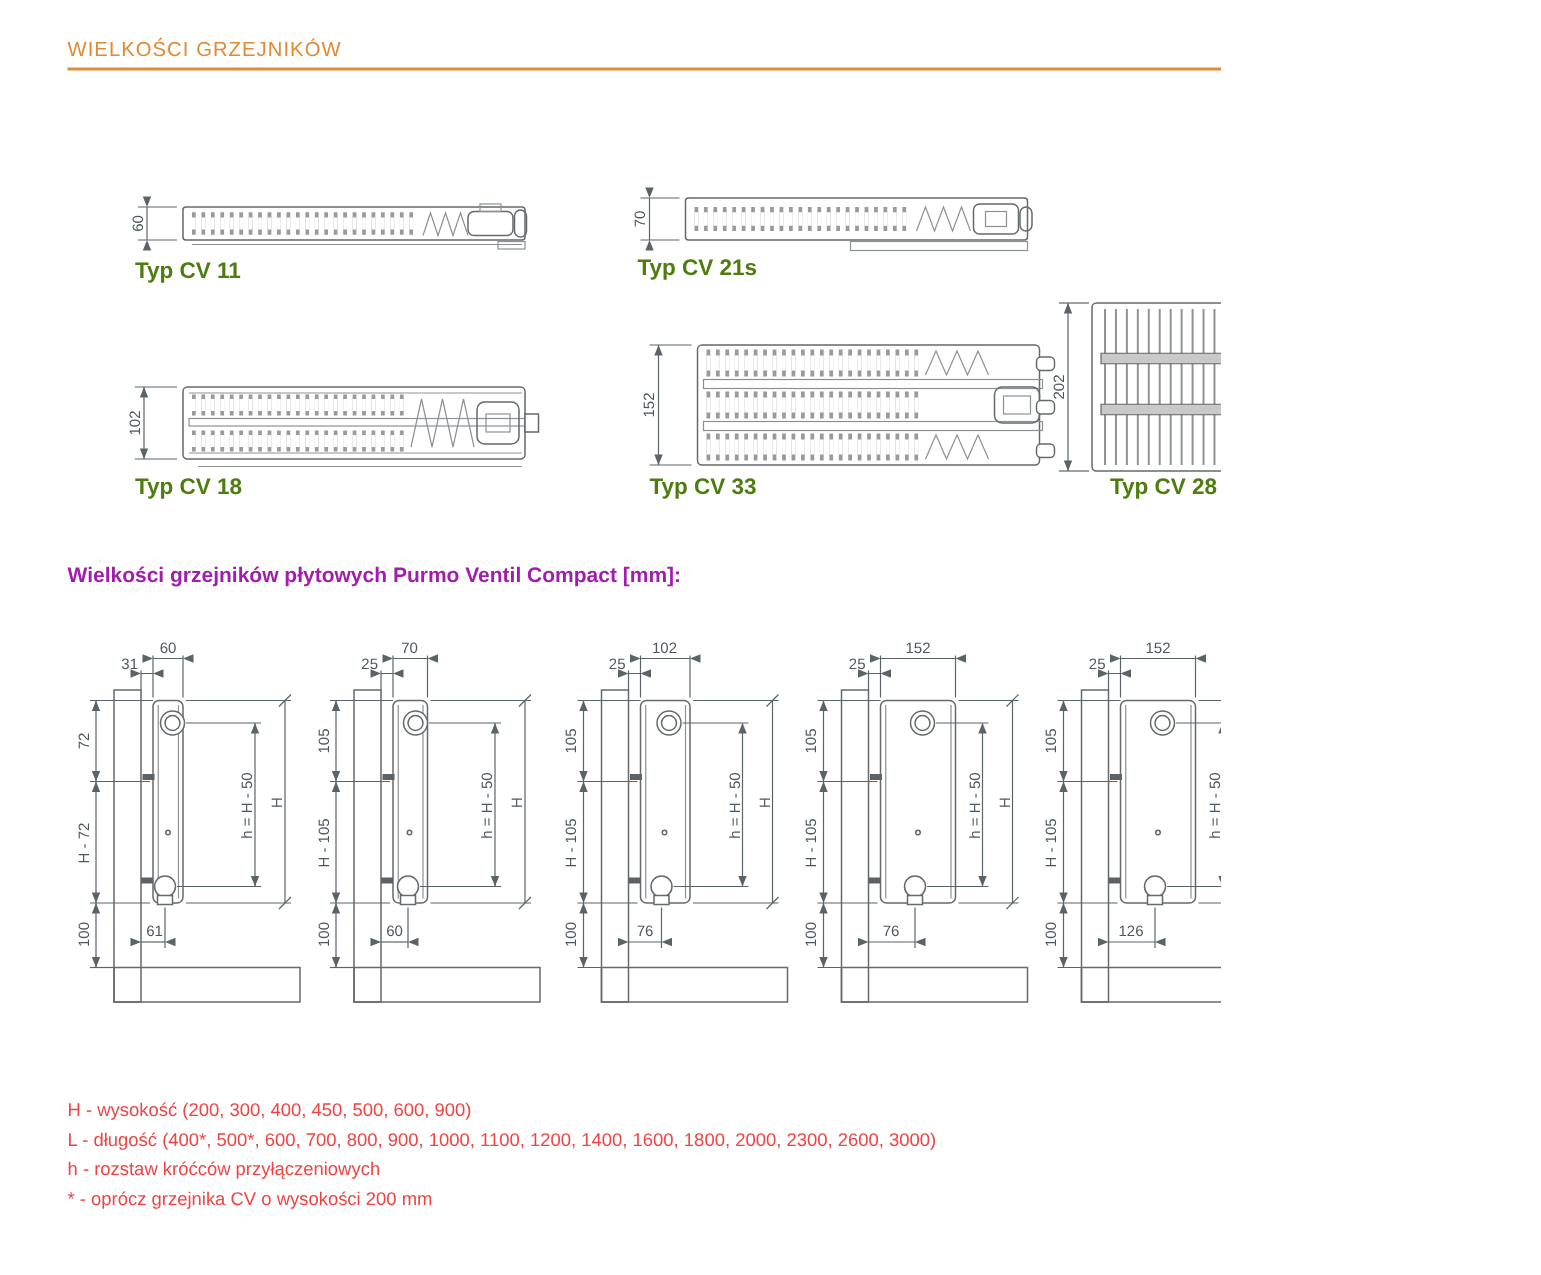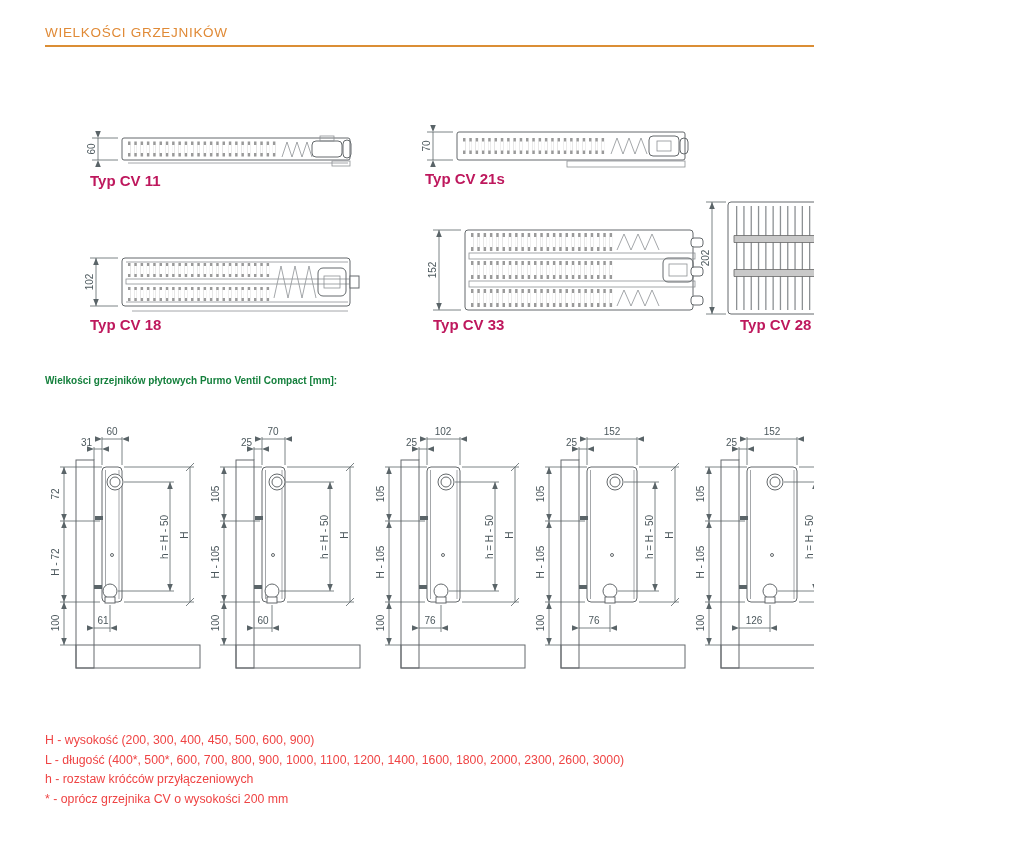--- a/index.html
+++ b/index.html
@@ -1,22 +1,22 @@
 <!DOCTYPE html>
 <html><head>
 <meta charset="utf-8">
 <style>
   html,body{margin:0;padding:0;background:#fff}
   .page{position:relative;width:814px;height:850px;background:#fff;font-family:"Liberation Sans",sans-serif;overflow:hidden}
   .title{position:absolute;left:45px;top:25px;font-size:13.5px;letter-spacing:.7px;color:#E08A36;font-weight:500}
   .rule{position:absolute;left:45px;top:45px;width:932px;height:0;border-top:2px solid #DB8E35}
   .tv{position:absolute}
   .sv{position:absolute;top:425px}
-  .tlabel{position:absolute;font-size:15px;font-weight:bold;color:#be185d;white-space:nowrap}
-  .h2{position:absolute;left:45px;top:375px;font-size:10px;font-weight:bold;color:#15803d}
+  .tlabel{position:absolute;font-size:15px;font-weight:bold;color:#4d7c0f;white-space:nowrap}
+  .h2{position:absolute;left:45px;top:375px;font-size:14px;font-weight:bold;color:#a21caf}
   .fnotes{position:absolute;left:45px;top:731px;font-size:12.3px;color:#ef4444;line-height:19.5px}
   svg text{font-family:"Liberation Sans",sans-serif}
   .dtx{font-size:10px;fill:#4c585d}
   .dl{stroke:#5a6468;stroke-width:.8;fill:none}
   .ar{fill:#5a6468;stroke:none}
   .st{stroke:#64696c;stroke-width:1;fill:none}
   .sf{stroke:#64696c;stroke-width:1;fill:#fff}
   .lt{stroke:#8d9194;stroke-width:.8;fill:none}
 </style>
 </head>

